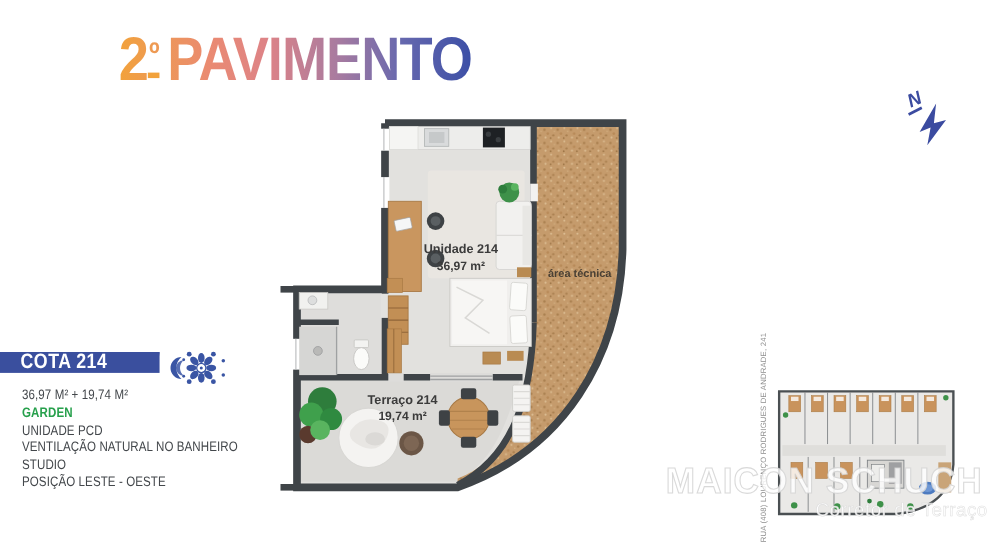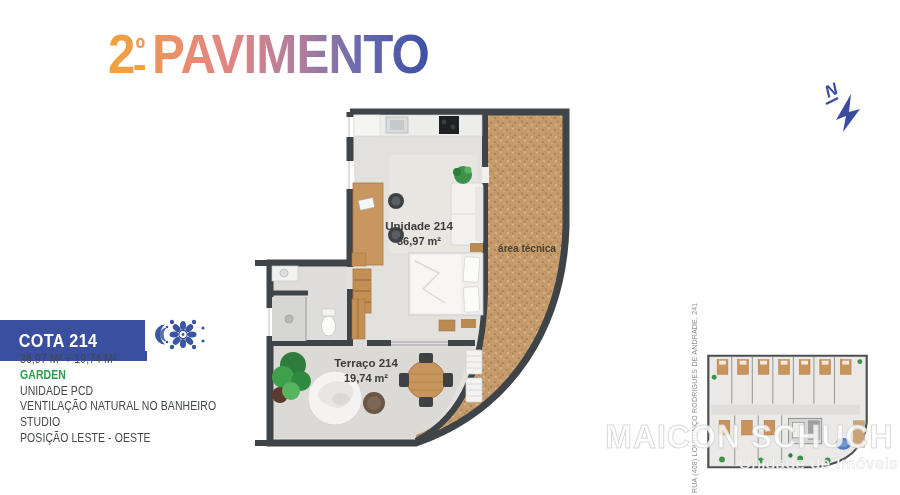--- a/index.html
+++ b/index.html
@@ -22,21 +22,21 @@
   
   .compass{position:absolute;left:818px;top:76px;width:56px;height:60px;}
   
   .plan{position:absolute;left:253px;top:103px;width:330px;height:348px;}
   .plan text{font-family:"Liberation Sans",sans-serif;}
   .plan .room-label{font-size:11.5px;font-weight:bold;fill:#3B3B3B;text-anchor:middle;}
   .plan .room-sub{font-size:11px;font-weight:bold;fill:#3B3B3B;text-anchor:middle;}
   .plan .tech-label{font-size:10px;font-weight:bold;fill:#4A4034;text-anchor:middle;}
   
   .cota-bar{
-    position:absolute;left:0;top:320px;width:147px;height:41px;
+    position:absolute;left:0;top:320px;width:147px;height:19px;
     background:#3A4F9E;display:flex;align-items:center;
   }
   .cota-bar .label{
     color:#fff;font-weight:bold;font-size:19px;letter-spacing:.5px;
     padding-left:22px;transform:scaleX(.85);transform-origin:left center;white-space:nowrap;
   }
   .tile-ornament{position:absolute;left:145px;top:318px;width:64px;height:33px;}
   .info-list{
     position:absolute;left:20px;top:352px;width:260px;
     font-size:12.5px;line-height:15.8px;color:#43474B;
@@ -319,14 +319,14 @@
     <circle cx="12" cy="32" r="2.5"></circle>
       <circle cx="161" cy="16" r="2.5"></circle>
     <circle cx="90" cy="112" r="2.2" fill="#2E7D3C"></circle>
   </g>
 </svg>
 
 <div class="address">RUA (408) LOURENÇO RODRIGUES DE ANDRADE, 241</div>
 
 <div class="watermark">
   <div class="name">MAICON SCHUCH</div>
-  <div class="tagline">Unidade de Imóveis</div>
+  <div class="tagline">Corretor de Terraço</div>
 </div>
 
 </body></html>

